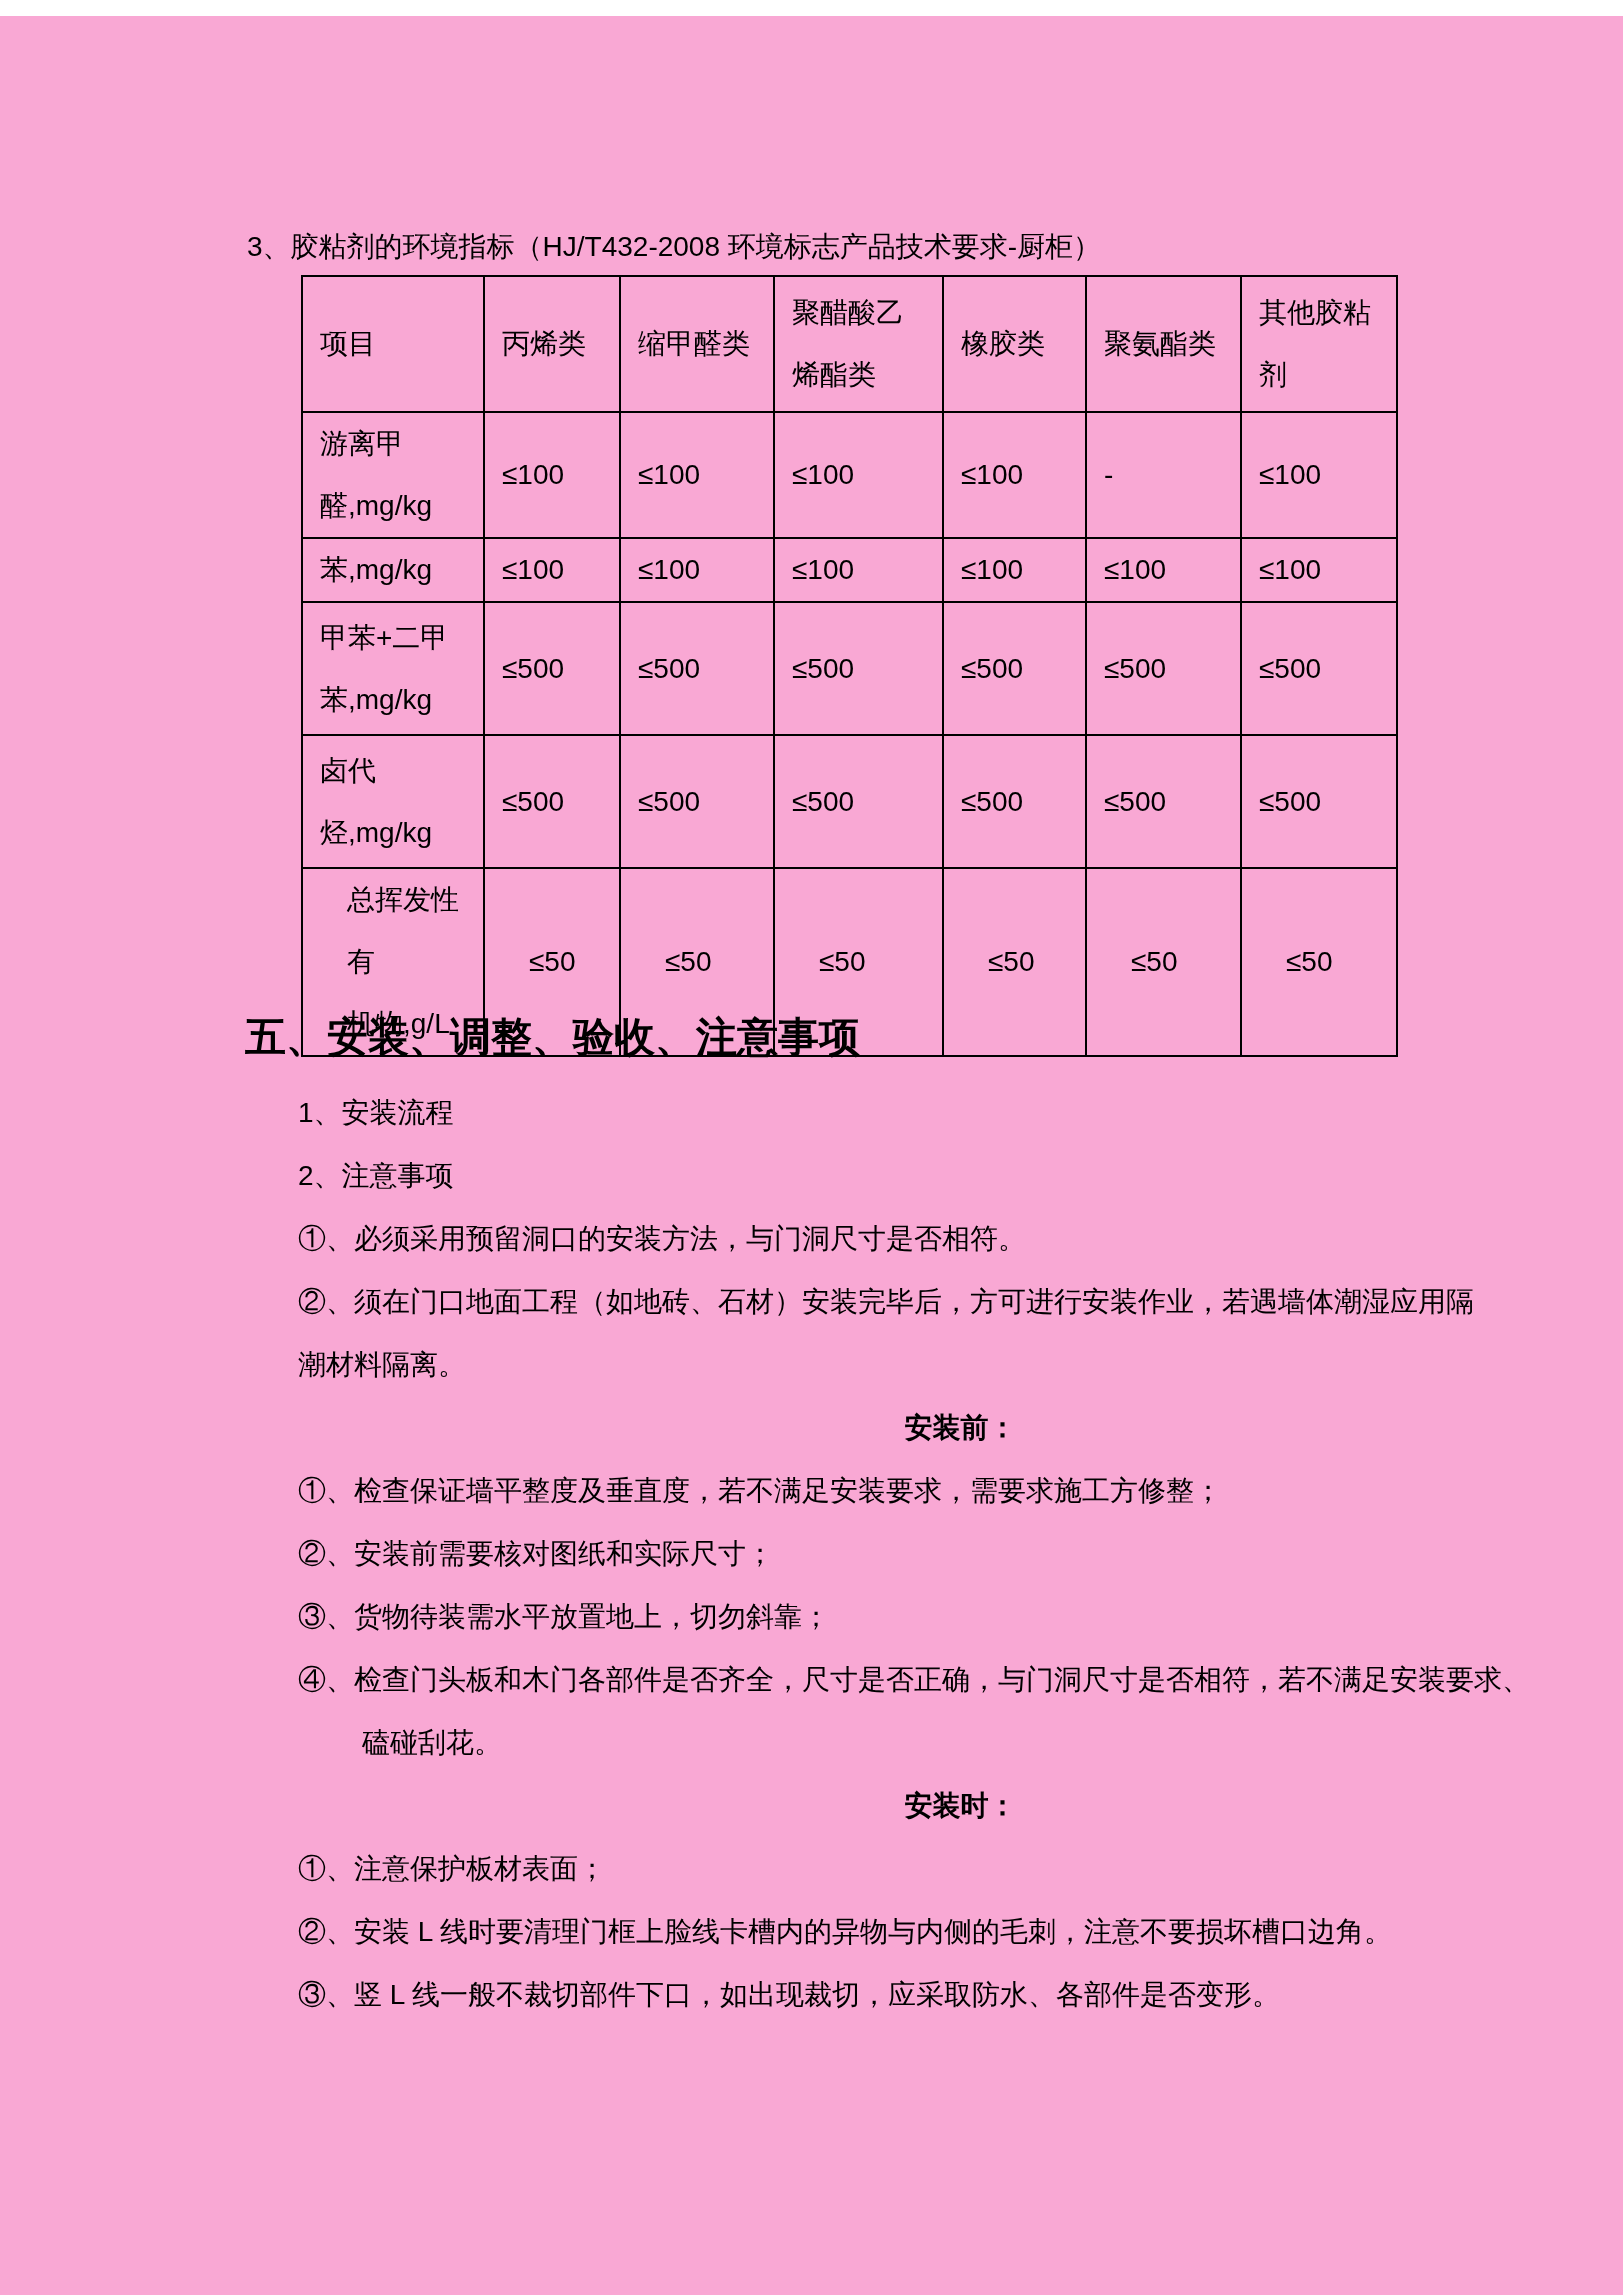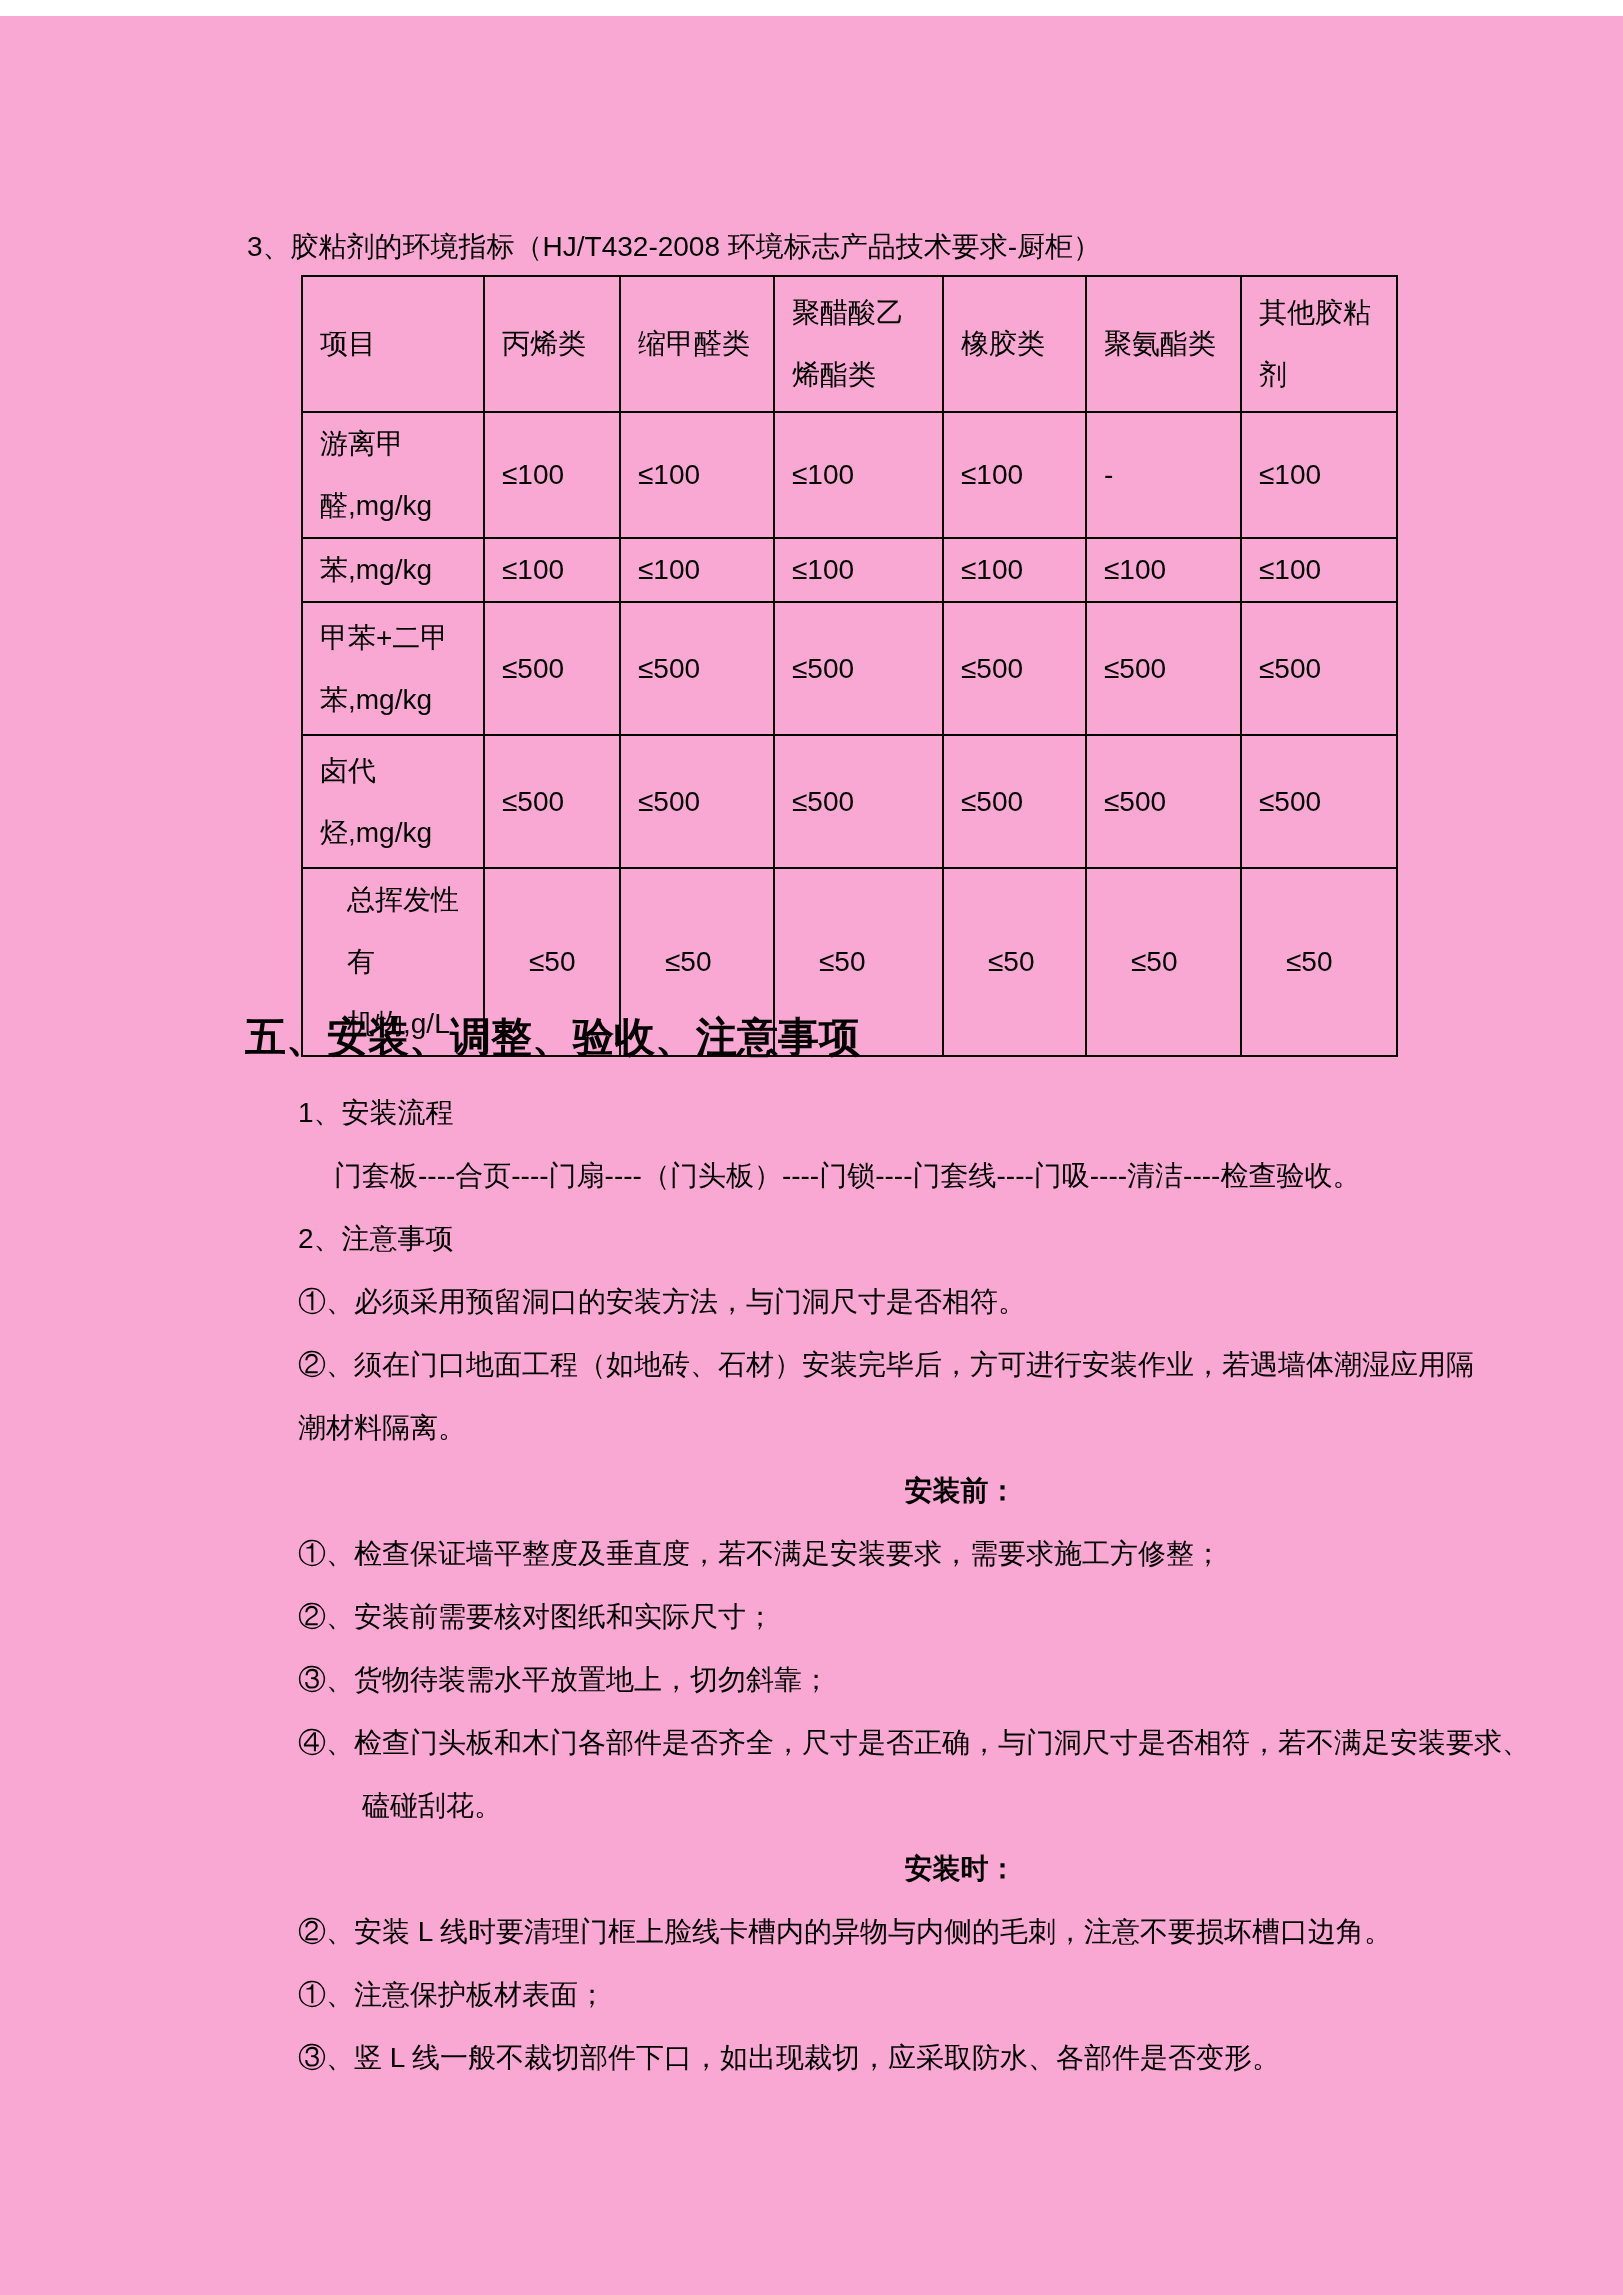--- a/index.html
+++ b/index.html
@@ -154,31 +154,30 @@
       <td>≤50</td>
       <td>≤50</td>
     </tr>
   </tbody>
     </table>
 
   <div class="section-heading">五、安装、调整、验收、注意事项</div>
 
   <div class="body-lines">
     <p class="ind1">1、安装流程</p>
-    <p class="ind2">门套板----合页----门扇----（门头板）----门锁----门套线----门吸----清洁----检查验收。</p>
     <p class="ind1">2、注意事项</p>
     <p class="ind1">①、必须采用预留洞口的安装方法，与门洞尺寸是否相符。</p>
     <p class="ind1">②、须在门口地面工程（如地砖、石材）安装完毕后，方可进行安装作业，若遇墙体潮湿应用隔</p>
     <p class="ind1">潮材料隔离。</p>
     <p class="ind1 bold">安装前：</p>
     <p class="ind1">①、检查保证墙平整度及垂直度，若不满足安装要求，需要求施工方修整；</p>
     <p class="ind1">②、安装前需要核对图纸和实际尺寸；</p>
     <p class="ind1">③、货物待装需水平放置地上，切勿斜靠；</p>
     <p class="ind1">④、检查门头板和木门各部件是否齐全，尺寸是否正确，与门洞尺寸是否相符，若不满足安装要求、</p>
     <p class="ind3">磕碰刮花。</p>
     <p class="ind1 bold">安装时：</p>
+    <p class="ind1">①、注意保护板材表面；</p>
     <p class="ind1">②、安装 L 线时要清理门框上脸线卡槽内的异物与内侧的毛刺，注意不要损坏槽口边角。</p>
-    <p class="ind1">①、注意保护板材表面；</p>
     <p class="ind1">③、竖 L 线一般不裁切部件下口，如出现裁切，应采取防水、各部件是否变形。</p>
   </div>
 
 </div>
 
 
 </body></html>

